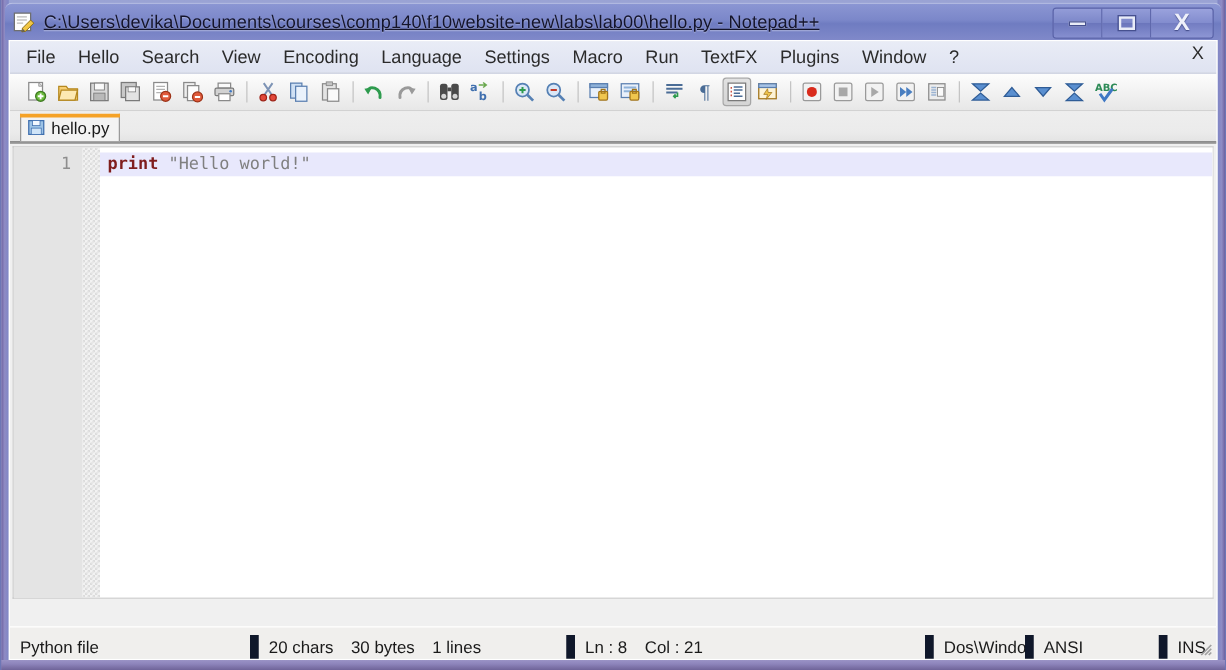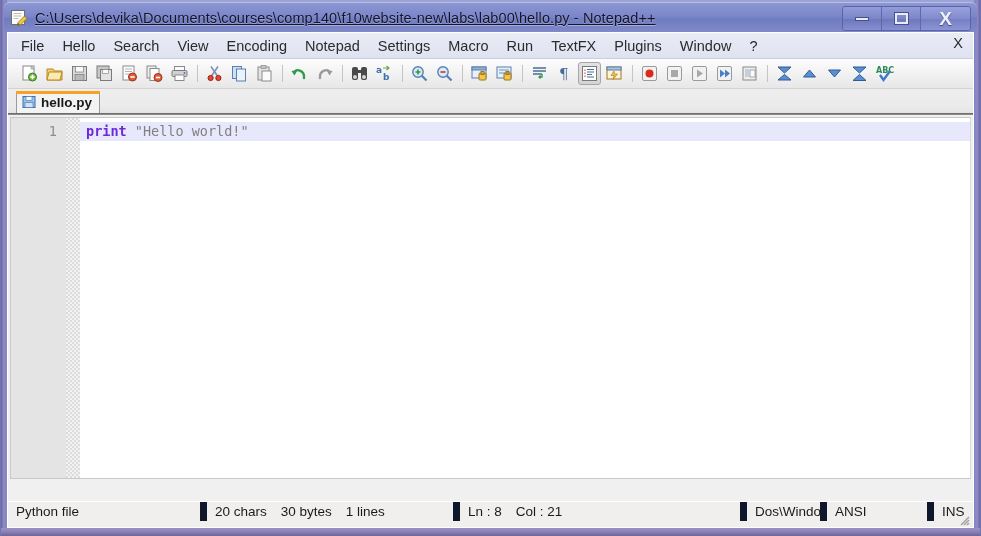--- a/index.html
+++ b/index.html
@@ -146,21 +146,20 @@
   .tab {
     height: 22px;
     display: flex; align-items: center;
     padding: 0 7px 0 5px;
     background: #f3f3f3;
     border: 1px solid #9a9a9a;
     border-bottom: none;
     border-top: none;
     position: relative;
     box-sizing: border-box;
-    font-weight: bold;
   }
   .tab.active::before {
     content: "";
     position: absolute; left: -1px; right: -1px; top: 0; height: 3px;
     background: #f5a227;
   }
   .tab-icon {
     width: 14px; height: 14px; margin-right: 5px; position: relative; flex: 0 0 auto;
   }
   .tab-label { font-size: 13.5px; color: #1a1a1a; white-space: nowrap; }
@@ -218,29 +217,29 @@
   }
   .code-line {
     height: 19px;
     line-height: 19px;
     font-family: "DejaVu Sans Mono", monospace;
     font-size: 13.5px;
     white-space: pre;
     padding-left: 6px;
   }
   .code-line.current { background: #e8e8fc; }
-  .tok-keyword { color: #6d28d9; font-weight: bold; }
+  .tok-keyword { color: #7f1d1d; font-weight: bold; }
   .tok-string  { color: #808080; }
 
   
   .statusbar {
     height: 25px;
     background: #f0efed;
     border-top: 1px solid #ffffff;
-    display: flex; align-items: flex-start;
+    display: flex; align-items: flex-end;
     flex: 0 0 auto;
     position: relative;
     margin-top: 20px;
   }
   .sb-cell {
     height: 19px;
     display: flex; align-items: center;
     font-size: 13.5px;
     color: #1a1a1a;
     padding-left: 8px;
@@ -291,21 +290,21 @@
   </div>
 
   <div class="client">
 
     <div class="menubar">
       <div class="menu-item">File</div>
       <div class="menu-item">Hello</div>
       <div class="menu-item">Search</div>
       <div class="menu-item">View</div>
       <div class="menu-item">Encoding</div>
-      <div class="menu-item">Notepad</div>
+      <div class="menu-item">Language</div>
       <div class="menu-item">Settings</div>
       <div class="menu-item">Macro</div>
       <div class="menu-item">Run</div>
       <div class="menu-item">TextFX</div>
       <div class="menu-item">Plugins</div>
       <div class="menu-item">Window</div>
       <div class="menu-item">?</div>
       <div class="menu-close">X</div>
     </div>
 

